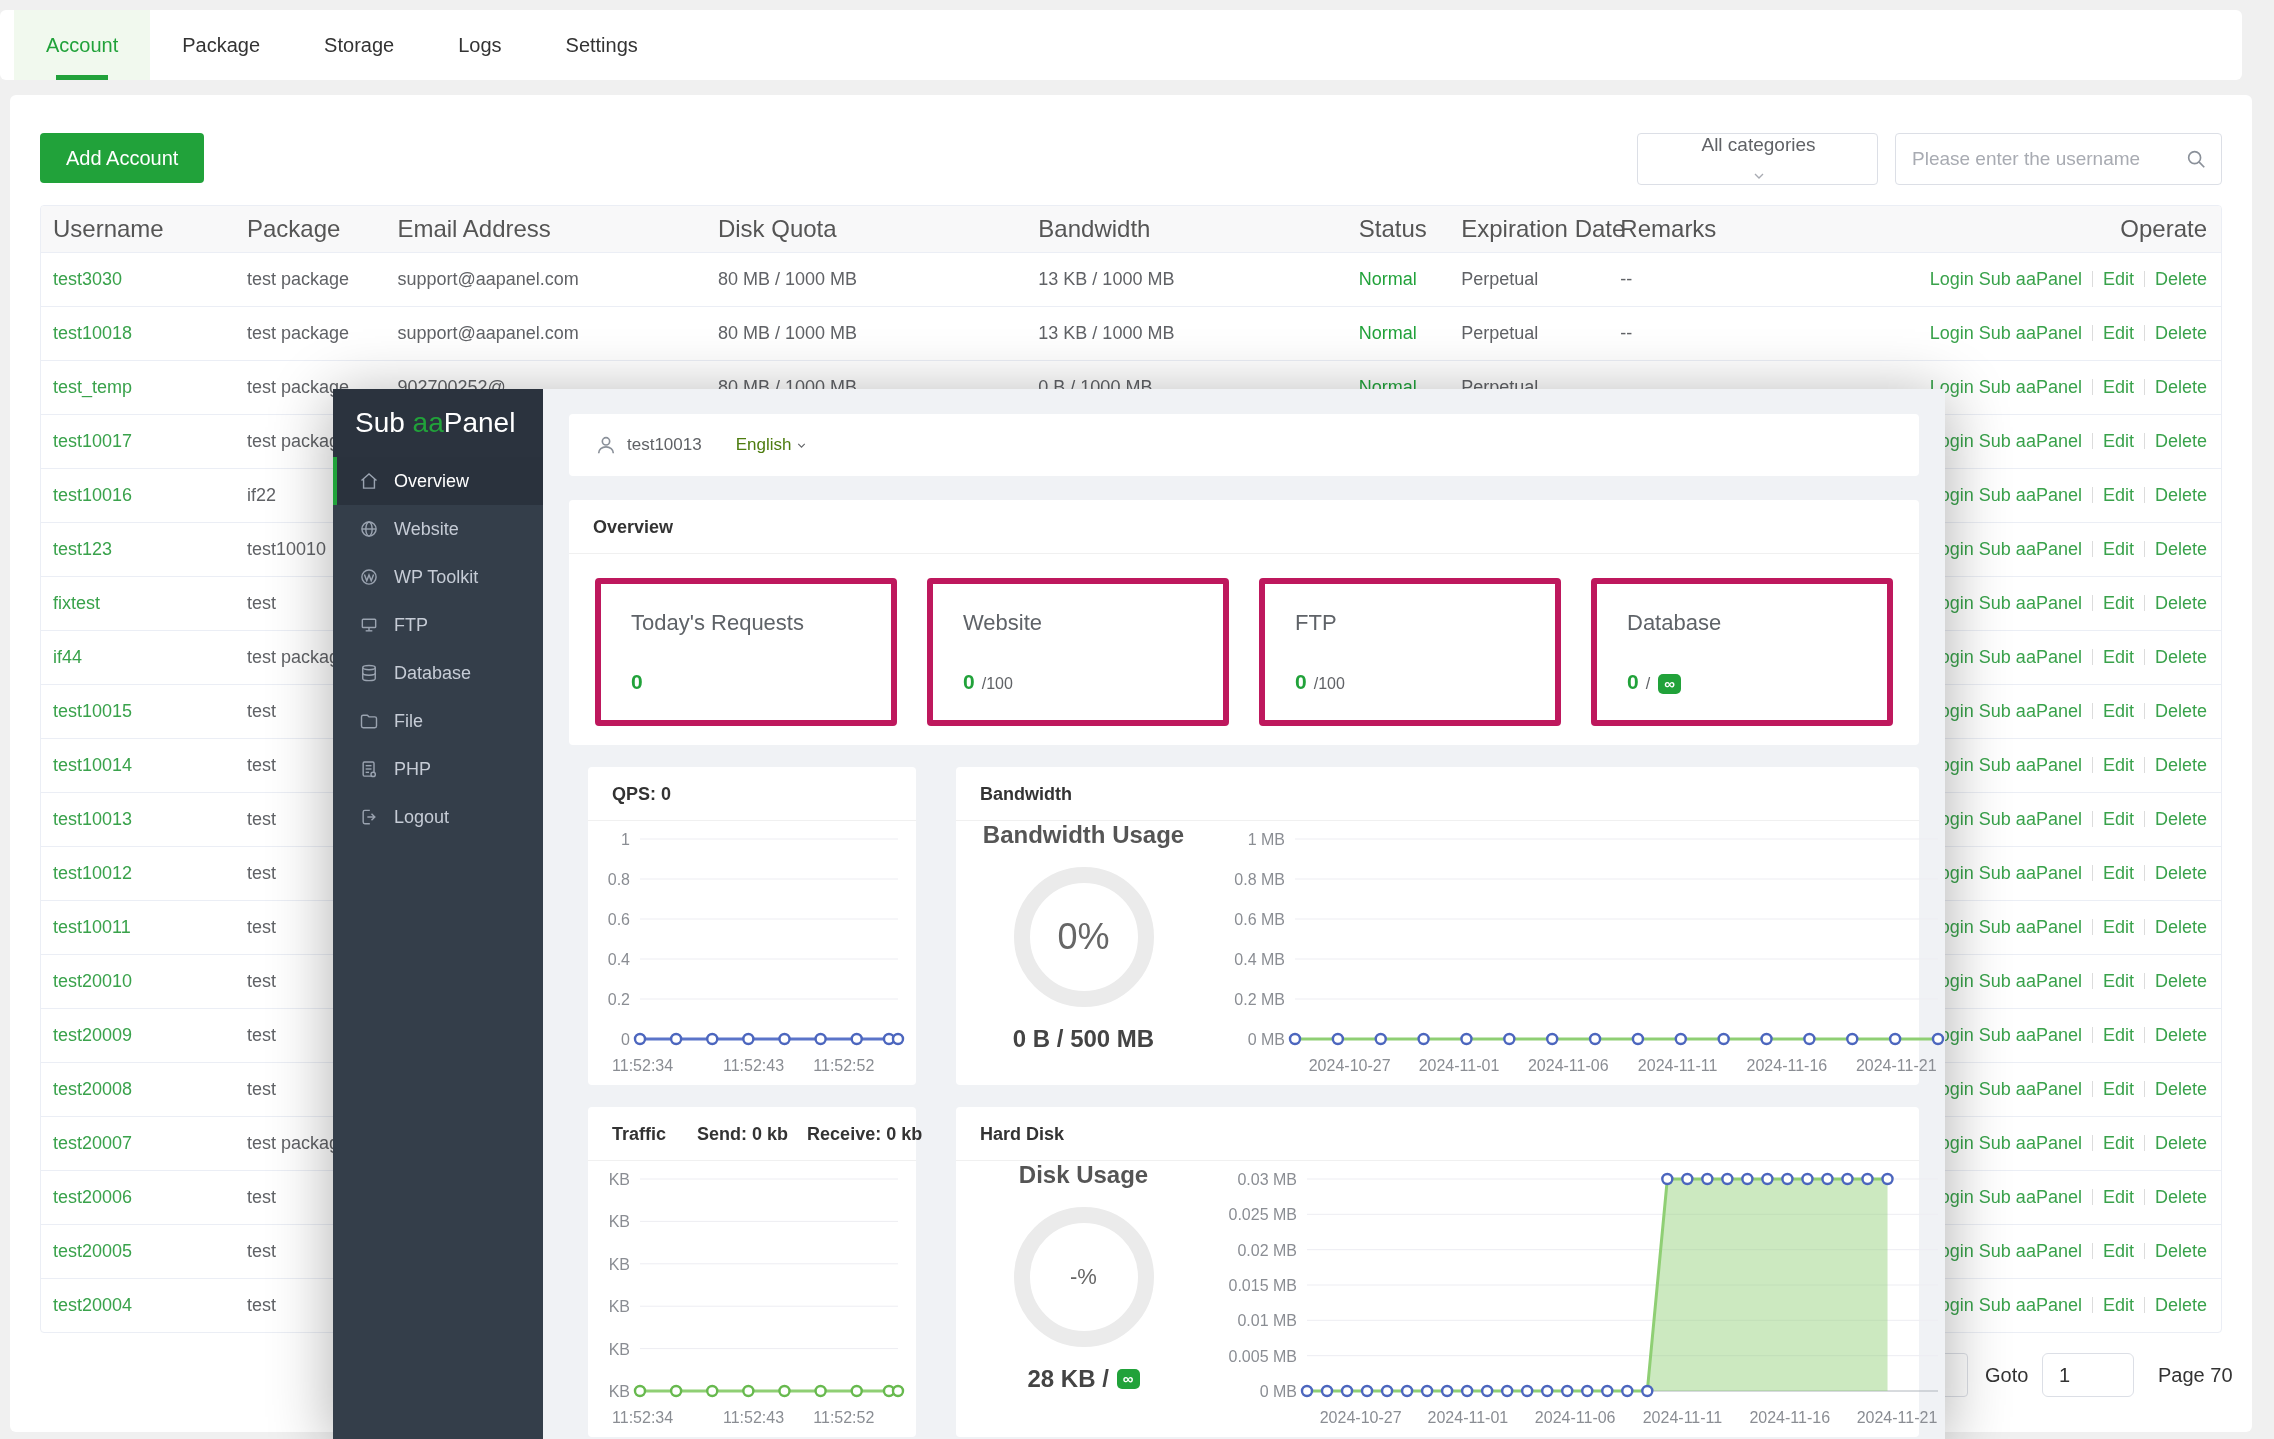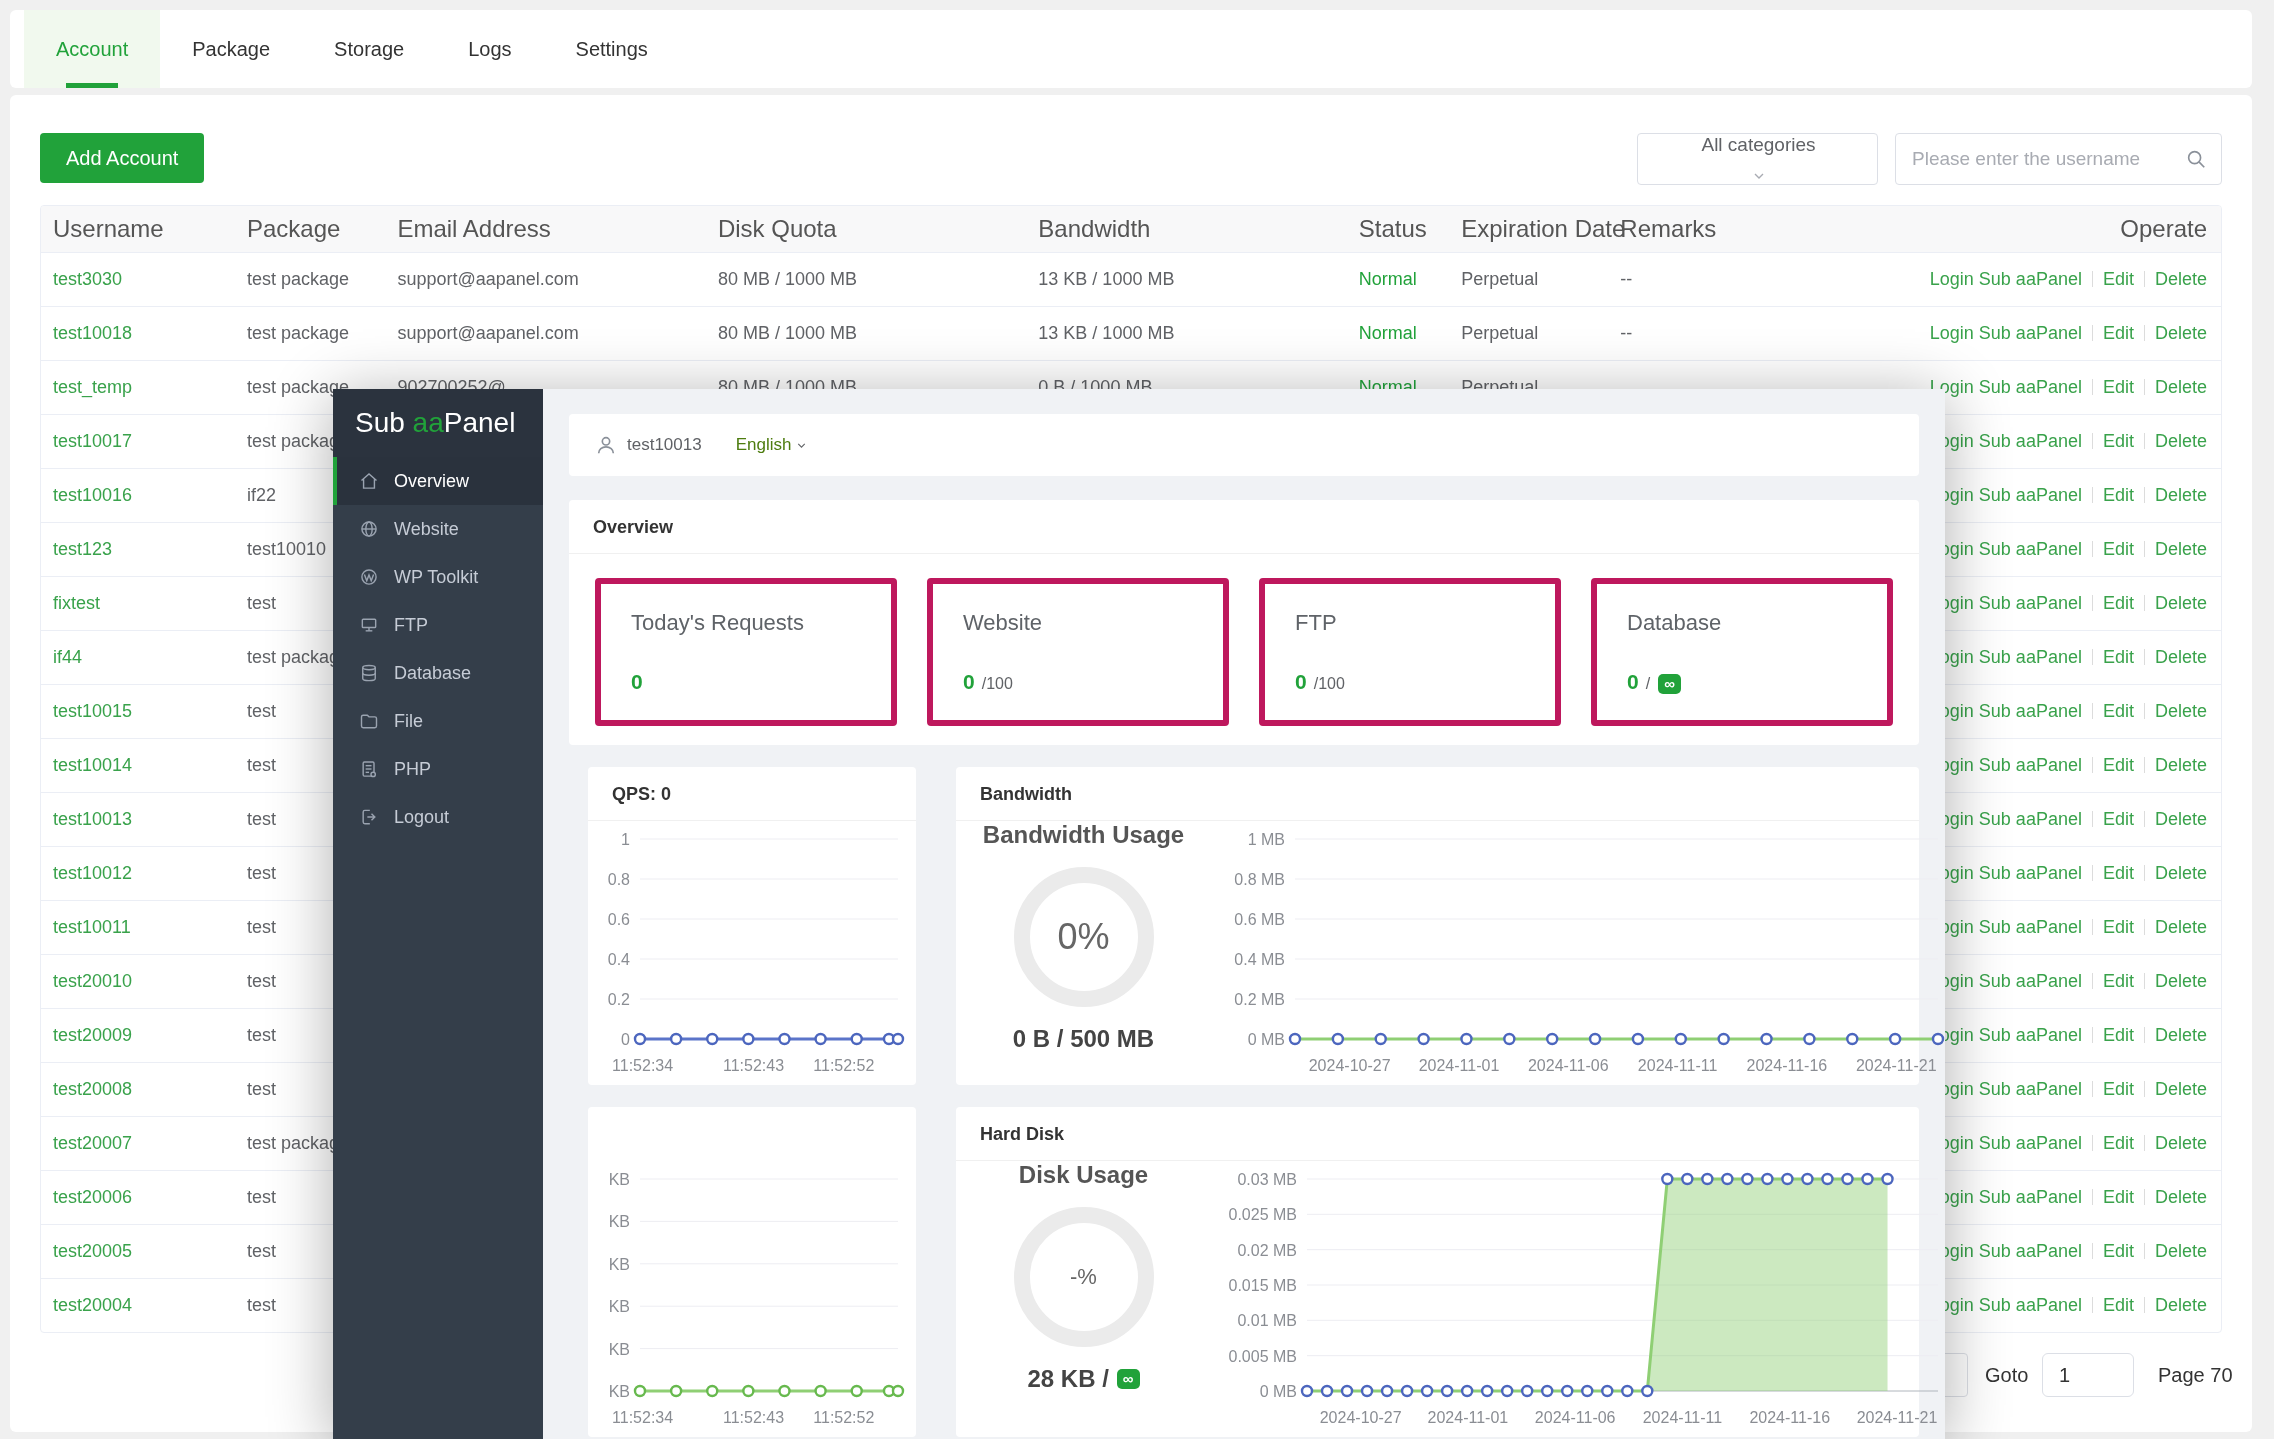--- a/index.html
+++ b/index.html
@@ -1,20 +1,20 @@
 <!DOCTYPE html>
 <html><head>
 <meta charset="utf-8">
 <style>
   * { margin:0; padding:0; box-sizing:border-box; }
   html,body { width:2274px; height:1439px; }
   body { background:#f0f0f0; font-family:"Liberation Sans", sans-serif; position:relative; overflow:hidden; color:#333; }
 
   
-  .tabbar { position:absolute; left:10px; top:10px; width:2242px; height:78px; background:#fff; border-radius:6px; display:flex; align-items:stretch; padding-left:14px; }
+  .tabbar { position:absolute; left:0; top:10px; width:2242px; height:70px; background:#fff; border-radius:6px; display:flex; align-items:stretch; padding-left:14px; }
   .tab { padding:0 32px; display:flex; align-items:center; font-size:20px; color:#333; cursor:pointer; position:relative; }
   .tab.active { background:#f1f9ee; color:#21a23a; }
   .tab.active::after { content:""; position:absolute; bottom:0; left:50%; transform:translateX(-50%); width:52px; height:5px; background:#21a23a; }
 
   
   .main { position:absolute; left:10px; top:95px; width:2242px; height:1337px; background:#fff; border-radius:6px; }
   .add-btn { position:absolute; left:30px; top:38px; height:50px; padding:0 26px; background:#21a23a; border:none; border-radius:4px; color:#fff; font-size:20px; font-family:inherit; cursor:pointer; }
   .sel { position:absolute; border:1px solid #dcdfe6; border-radius:4px; background:#fff; display:flex; align-items:center; color:#606266;flex-direction:column; }
   .cat-sel { left:1627px; top:38px; width:241px; height:52px; padding:0 16px 0 18px; font-size:19px; justify-content:space-between; }
   .search-box { position:absolute; left:1885px; top:38px; width:327px; height:52px; border:1px solid #dcdfe6; border-radius:4px; display:flex; align-items:center; padding:0 14px 0 16px; }
@@ -585,20 +585,25 @@
                   <circle cx="641.2666666666667" cy="218" r="5" fill="#fff" stroke="#4c66be" stroke-width="2.4"></circle>
                   <circle cx="684.1333333333333" cy="218" r="5" fill="#fff" stroke="#4c66be" stroke-width="2.4"></circle>
                   <circle cx="727" cy="218" r="5" fill="#fff" stroke="#4c66be" stroke-width="2.4"></circle>
                 </svg></div>
           </div>
         </section>
       </div>
 
       <div class="chrow chrow2">
         <section class="card small-card">
+          <div class="card-head">
+            <span>Traffic</span>
+            <span class="sr">Send:  0 kb</span>
+            <span class="sr" style="margin-left:14px">Receive:  0 kb</span>
+          </div>
           <div class="chart-abs"><svg width="328" height="276" font-family="Liberation Sans, sans-serif">
                 <line x1="52" y1="18" x2="310" y2="18" stroke="#ededf2" stroke-width="1"></line>
                 <text x="42" y="24" text-anchor="end" font-size="16" fill="#8a8d93">KB</text>
                 <line x1="52" y1="60.4" x2="310" y2="60.4" stroke="#ededf2" stroke-width="1"></line>
                 <text x="42" y="66.4" text-anchor="end" font-size="16" fill="#8a8d93">KB</text>
                 <line x1="52" y1="102.8" x2="310" y2="102.8" stroke="#ededf2" stroke-width="1"></line>
                 <text x="42" y="108.8" text-anchor="end" font-size="16" fill="#8a8d93">KB</text>
                 <line x1="52" y1="145.2" x2="310" y2="145.2" stroke="#ededf2" stroke-width="1"></line>
                 <text x="42" y="151.2" text-anchor="end" font-size="16" fill="#8a8d93">KB</text>
                 <line x1="52" y1="187.6" x2="310" y2="187.6" stroke="#ededf2" stroke-width="1"></line>

